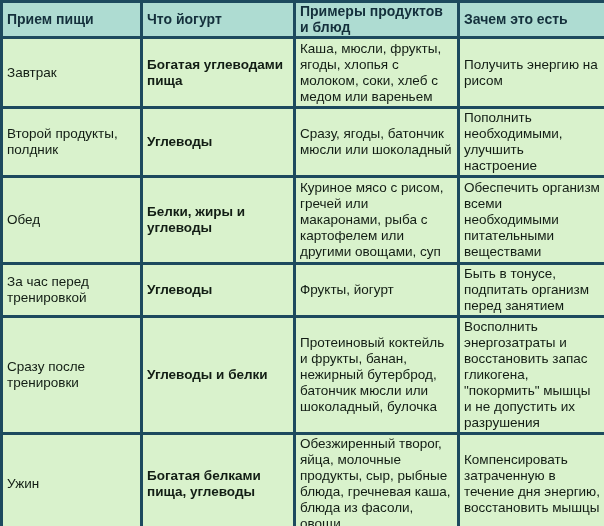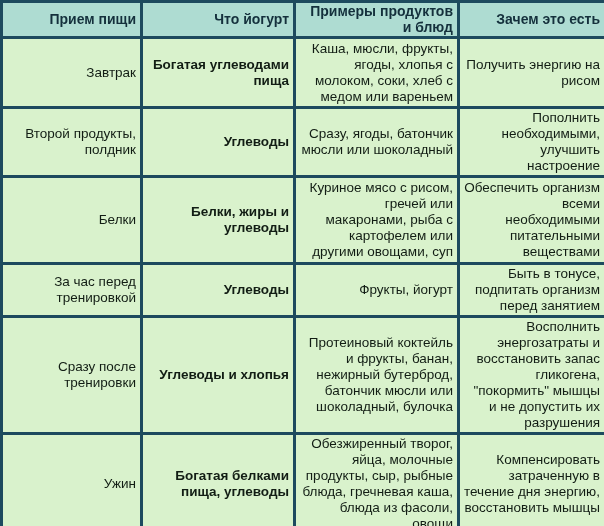--- a/index.html
+++ b/index.html
@@ -16,21 +16,21 @@
     background:var(--border);
   }
   table{
     width:604px;height:526px;
     border-collapse:collapse;
     table-layout:fixed;
     background:var(--body-bg);
   }
   td,th{
     border:3px solid var(--border);
-    text-align:right;
+    text-align:left;
     vertical-align:middle;
     padding:1px 4px;
     overflow:hidden;
   }
   thead th{
     background:var(--header-bg);
     color:var(--header-text);
     font-size:14px;
     font-weight:700;
     line-height:1.12;
@@ -81,34 +81,34 @@
       <td class="examples">Каша, мюсли, фрукты, ягоды, хлопья с молоком, соки, хлеб с медом или вареньем</td>
       <td class="why">Получить энергию на рисом</td>
     </tr>
     <tr class="r2">
       <td class="meal">Второй продукты, полдник</td>
       <td class="what">Углеводы</td>
       <td class="examples">Сразу, ягоды, батончик мюсли или шоколадный</td>
       <td class="why">Пополнить необходимыми, улучшить настроение</td>
     </tr>
     <tr class="r3">
-      <td class="meal">Белки</td>
+      <td class="meal">Обед</td>
       <td class="what">Белки, жиры и углеводы</td>
       <td class="examples">Куриное мясо с рисом, гречей или макаронами, рыба с картофелем или другими овощами, суп</td>
       <td class="why">Обеспечить организм всеми необходимыми питательными веществами</td>
     </tr>
     <tr class="r4">
       <td class="meal">За час перед тренировкой</td>
       <td class="what">Углеводы</td>
       <td class="examples">Фрукты, йогурт</td>
       <td class="why">Быть в тонусе, подпитать организм перед занятием</td>
     </tr>
     <tr class="r5">
       <td class="meal">Сразу после тренировки</td>
-      <td class="what">Углеводы и хлопья</td>
+      <td class="what">Углеводы и белки</td>
       <td class="examples">Протеиновый коктейль и фрукты, банан, нежирный бутерброд, батончик мюсли или шоколадный, булочка</td>
       <td class="why">Восполнить энергозатраты и восстановить запас гликогена, "покормить" мышцы и не допустить их разрушения</td>
     </tr>
     <tr class="r6">
       <td class="meal">Ужин</td>
       <td class="what">Богатая белками пища, углеводы</td>
       <td class="examples">Обезжиренный творог, яйца, молочные продукты, сыр, рыбные блюда, гречневая каша, блюда из фасоли, овощи</td>
       <td class="why">Компенсировать затраченную в течение дня энергию, восстановить мышцы</td>
     </tr>
   </tbody>

